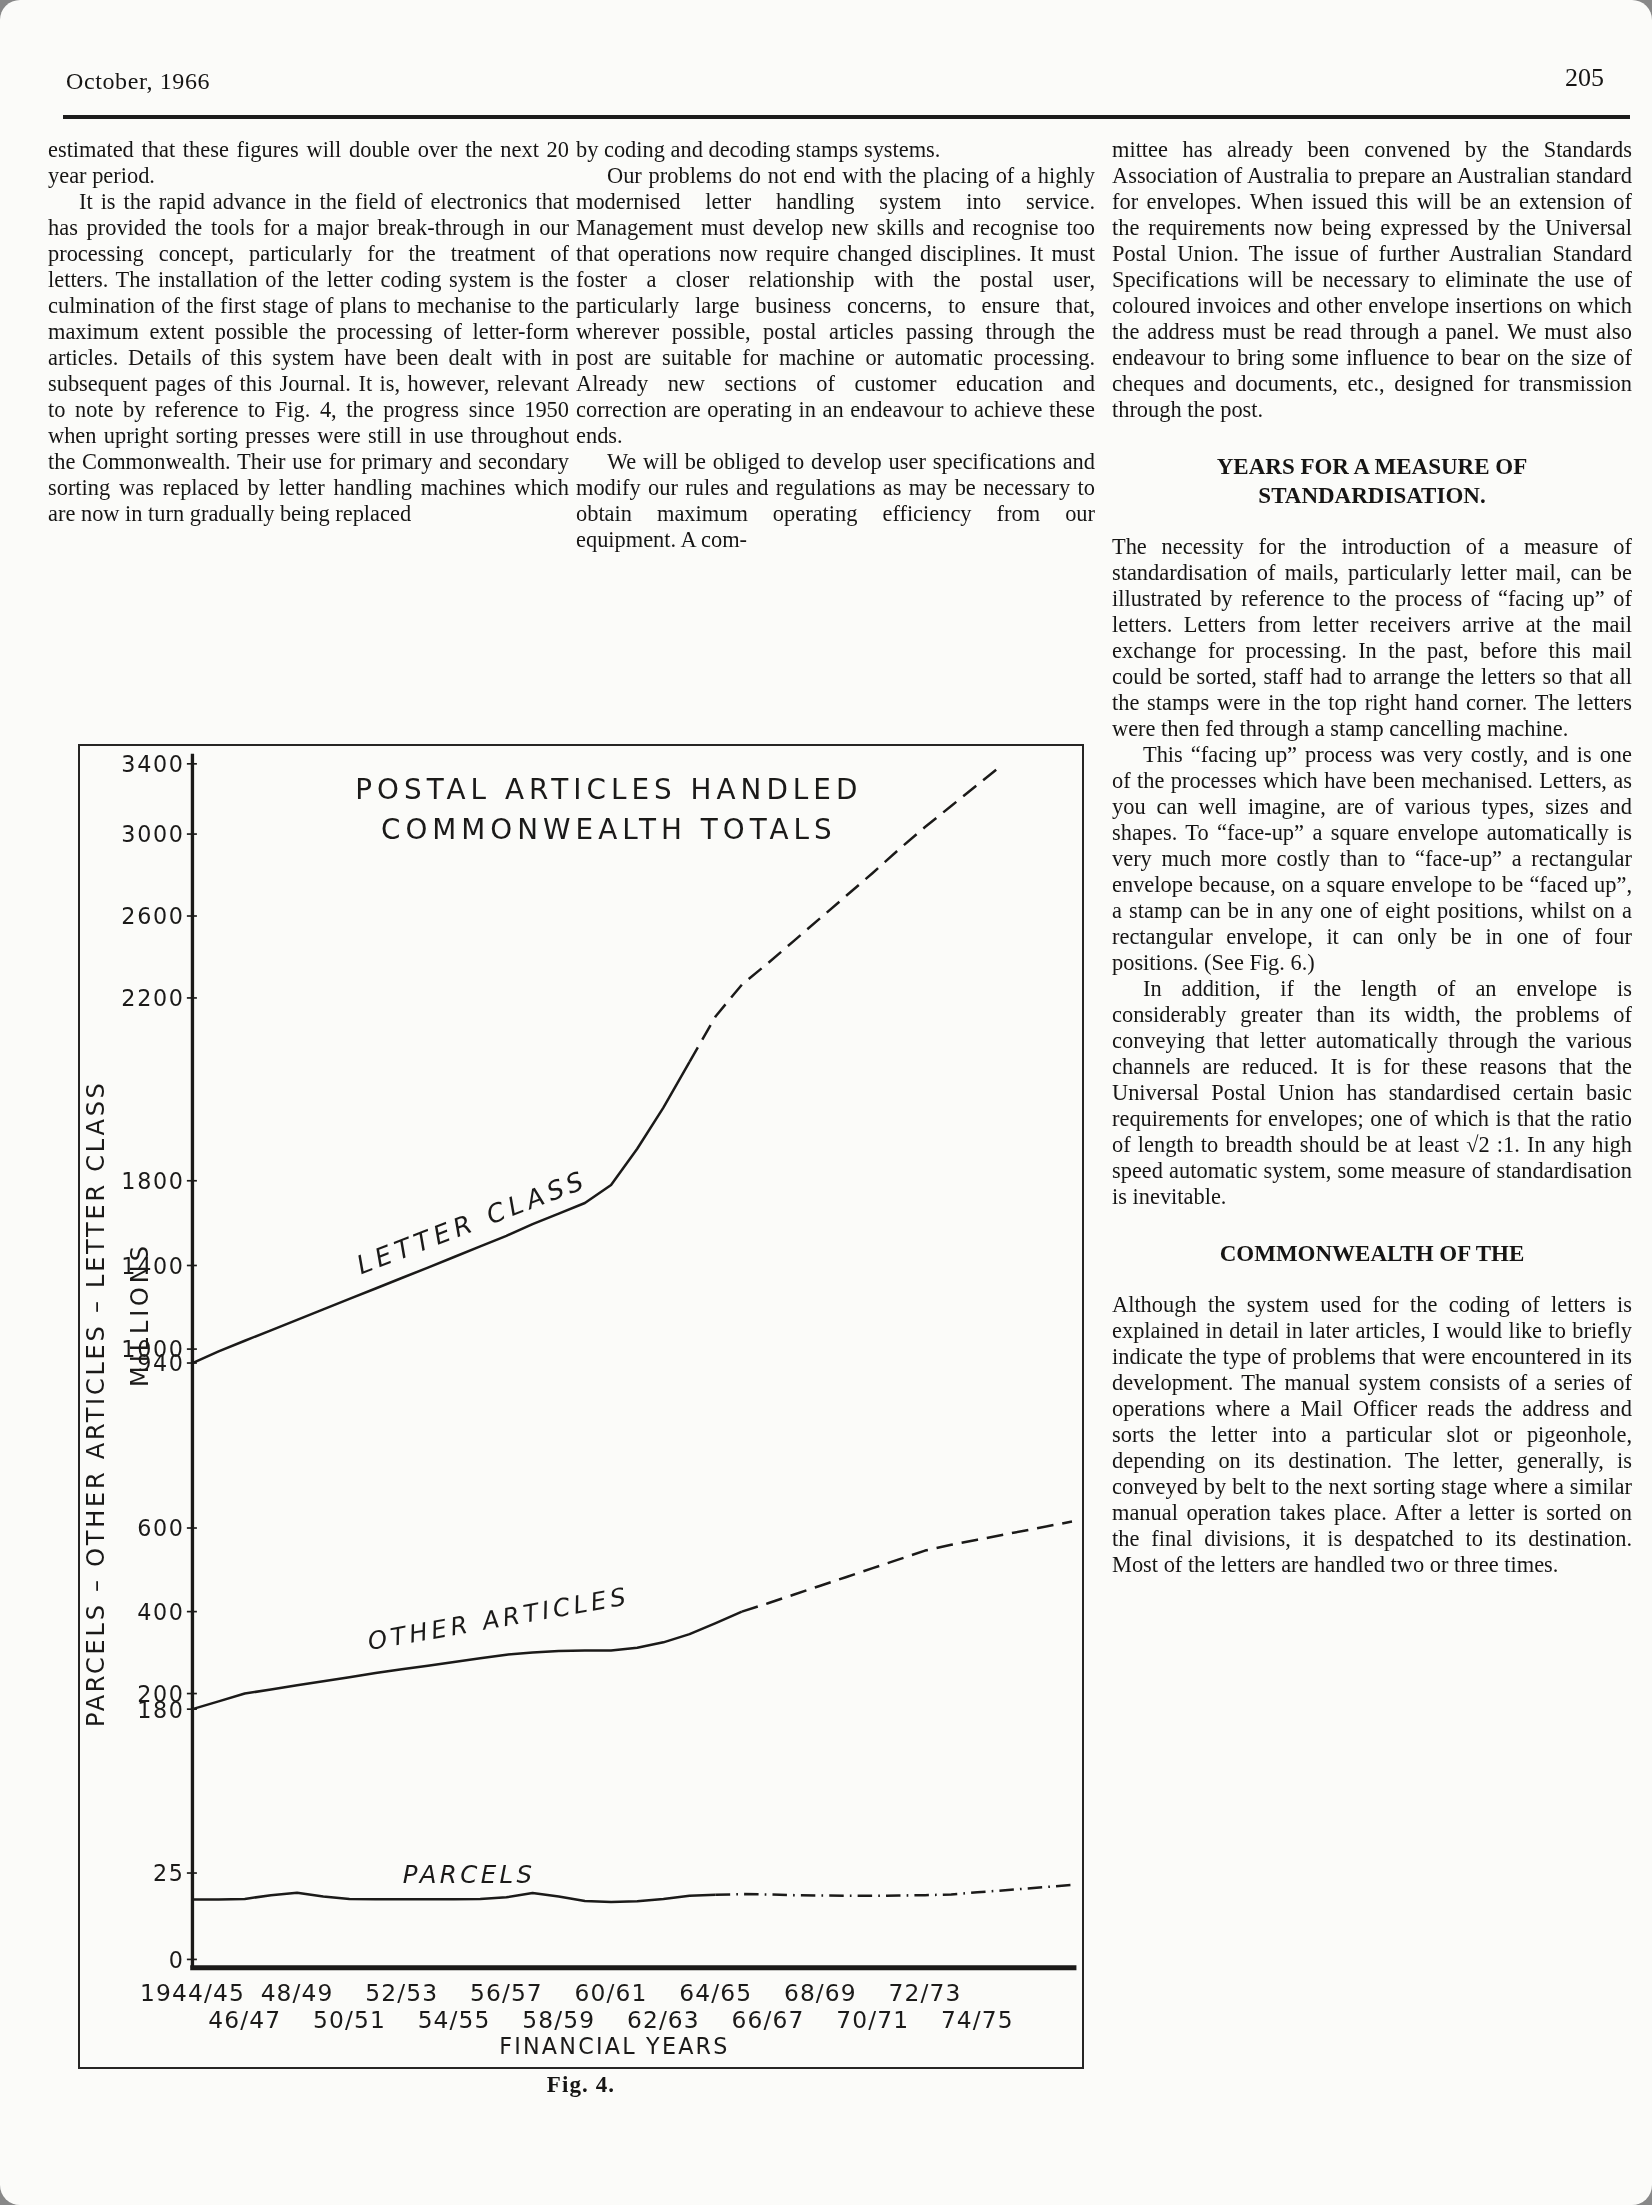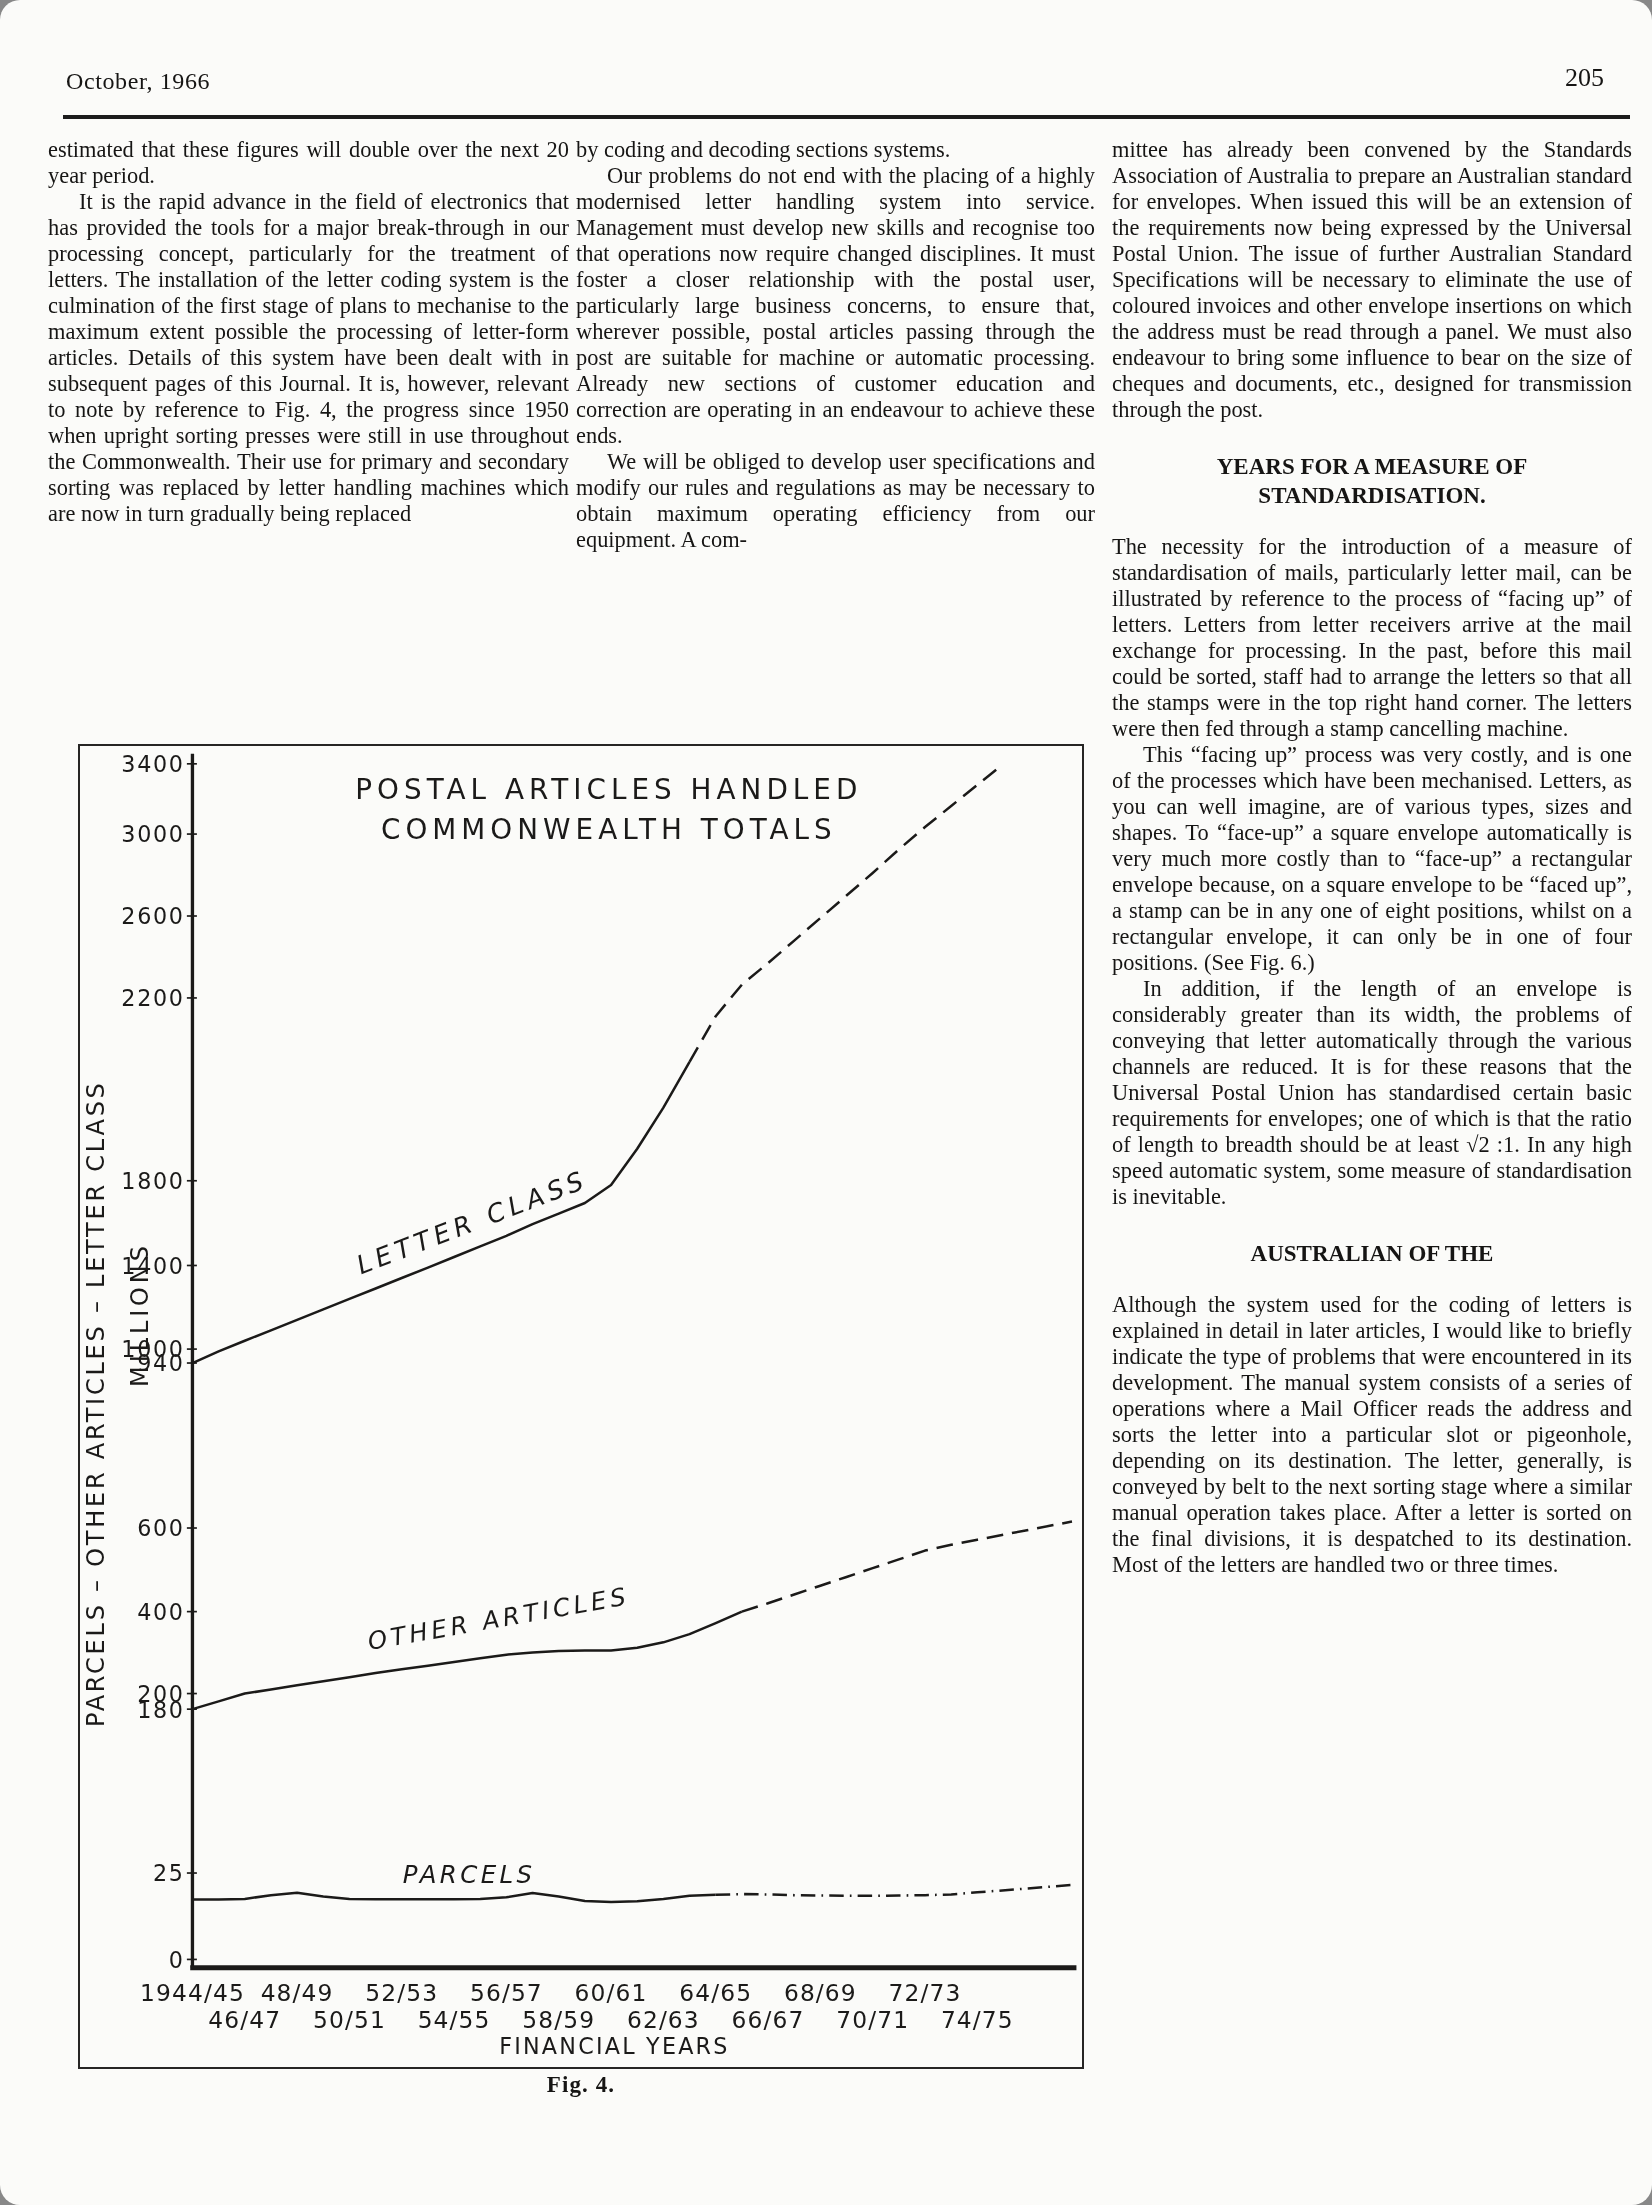--- a/index.html
+++ b/index.html
@@ -41,36 +41,36 @@
   <div class="hdr-date">October, 1966</div>
   <div class="hdr-page">205</div>
   <div class="hdr-rule"></div>
 
   <div class="col col1">
     <p class="cont">estimated that these figures will double over the next 20 year period.</p>
     <p>It is the rapid advance in the field of electronics that has provided the tools for a major break-through in our processing concept, particularly for the treatment of letters. The installation of the letter coding system is the culmination of the first stage of plans to mechanise to the maximum extent possible the processing of letter-form articles. Details of this system have been dealt with in subsequent pages of this Journal. It is, however, relevant to note by reference to Fig. 4, the progress since 1950 when upright sorting presses were still in use throughout the Commonwealth. Their use for primary and secondary sorting was replaced by letter handling machines which are now in turn gradually being replaced</p>
   </div>
 
   <div class="col col2">
-    <p class="cont">by coding and decoding sections systems.</p>
+    <p class="cont">by coding and decoding stamps systems.</p>
     <p>Our problems do not end with the placing of a highly modernised letter handling system into service. Management must develop new skills and recognise too that operations now require changed disciplines. It must foster a closer relationship with the postal user, particularly large business concerns, to ensure that, wherever possible, postal articles passing through the post are suitable for machine or automatic processing. Already new sections of customer education and correction are operating in an endeavour to achieve these ends.</p>
     <p>We will be obliged to develop user specifications and modify our rules and regulations as may be necessary to obtain maximum operating efficiency from our equipment. A com-</p>
   </div>
 
   <div class="col col3">
     <p class="cont">mittee has already been convened by the Standards Association of Australia to prepare an Australian standard for envelopes. When issued this will be an extension of the requirements now being expressed by the Universal Postal Union. The issue of further Australian Standard Specifications will be necessary to eliminate the use of coloured invoices and other envelope insertions on which the address must be read through a panel. We must also endeavour to bring some influence to bear on the size of cheques and documents, etc., designed for transmission through the post.</p>
     <div class="sechead">
       <span>YEARS FOR A MEASURE OF</span>
       <span>STANDARDISATION.</span>
     </div>
     <p class="cont">The necessity for the introduction of a measure of standardisation of mails, particularly letter mail, can be illustrated by reference to the process of “facing up” of letters. Letters from letter receivers arrive at the mail exchange for processing. In the past, before this mail could be sorted, staff had to arrange the letters so that all the stamps were in the top right hand corner. The letters were then fed through a stamp cancelling machine.</p>
     <p>This “facing up” process was very costly, and is one of the processes which have been mechanised. Letters, as you can well imagine, are of various types, sizes and shapes. To “face-up” a square envelope automatically is very much more costly than to “face-up” a rectangular envelope because, on a square envelope to be “faced up”, a stamp can be in any one of eight positions, whilst on a rectangular envelope, it can only be in one of four positions. (See Fig. 6.)</p>
     <p>In addition, if the length of an envelope is considerably greater than its width, the problems of conveying that letter automatically through the various channels are reduced. It is for these reasons that the Universal Postal Union has standardised certain basic requirements for envelopes; one of which is that the ratio of length to breadth should be at least √2 :1. In any high speed automatic system, some measure of standardisation is inevitable.</p>
     <div class="sechead">
-      <span>AUSTRALIAN OF THE</span>
+      <span>COMMONWEALTH OF THE</span>
     </div>
     <p class="cont">Although the system used for the coding of letters is explained in detail in later articles, I would like to briefly indicate the type of problems that were encountered in its development. The manual system consists of a series of operations where a Mail Officer reads the address and sorts the letter into a particular slot or pigeonhole, depending on its destination. The letter, generally, is conveyed by belt to the next sorting stage where a similar manual operation takes place. After a letter is sorted on the final divisions, it is despatched to its destination. Most of the letters are handled two or three times.</p>
   </div>
 
   <div class="fig">
     <svg id="chart-svg" viewBox="0 0 1800 2370" preserveAspectRatio="none">
         <line x1="202" y1="14" x2="202" y2="2192" stroke="#1b1a19" stroke-width="6"></line>
         <line x1="198" y1="2192" x2="1790" y2="2192" stroke="#1b1a19" stroke-width="9"></line>
         <text x="950" y="95" text-anchor="middle" font-size="50" letter-spacing="9" class="chart-text">POSTAL ARTICLES HANDLED</text>
         <text x="950" y="167" text-anchor="middle" font-size="50" letter-spacing="9" class="chart-text">COMMONWEALTH TOTALS</text>

